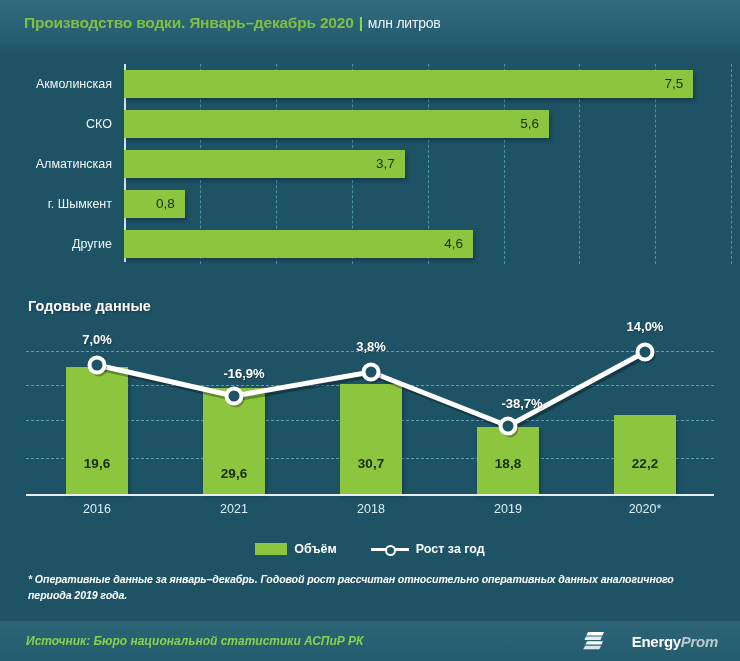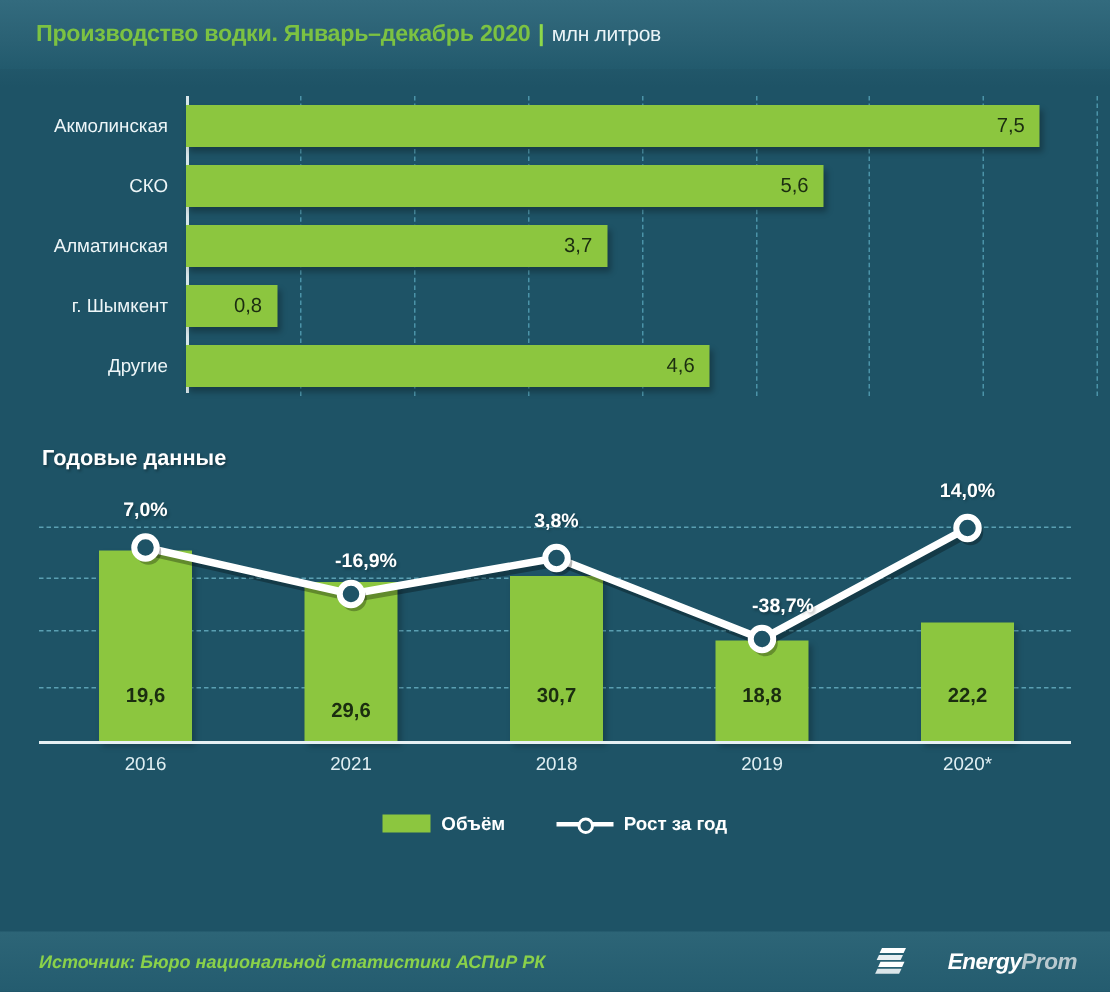--- a/index.html
+++ b/index.html
@@ -124,21 +124,21 @@
   }
   .footer-src{
     padding-left:26px;color:#8ad14a;font-size:12px;
     font-style:italic;font-weight:bold;white-space:nowrap;
   }
   .footer-logo{
     padding-right:22px;display:flex;align-items:center;gap:6px;
   }
   .logo-mark{display:block;}
   .logo-text{font-size:15px;font-weight:bold;letter-spacing:-0.3px;}
-  .logo-energy{color:#ffffff;font-style:italic;margin-left:21px;}
+  .logo-energy{color:#ffffff;margin-left:21px;}
   .logo-prom{color:#b9c9cf;font-style:italic;}
 </style>
 </head>
 <body>
 
 <div class="infographic">
 
   <div class="header">
     <div class="header-title">
       <span>Производство водки. Январь–декабрь 2020</span><span class="header-sep">|</span><span class="header-sub">млн литров</span>
@@ -242,20 +242,21 @@
     <div class="lg-item">
       <span class="lg-swatch"></span>
       <span class="lg-text">Объём</span>
     </div>
     <div class="lg-item">
       <span class="lg-line"></span>
       <span class="lg-text">Рост за год</span>
     </div>
   </div>
 
+  <div class="footnote">* Оперативные данные за январь–декабрь. Годовой рост рассчитан относительно оперативных данных аналогичного периода 2019 года.</div>
 
   <div class="footer-inner">
     <div class="footer-src">Источник: Бюро национальной  статистики АСПиР РК</div>
     <div class="footer-logo">
       <svg class="logo-mark" width="22" height="20" viewBox="0 0 22 20">
         <polygon points="5,1 21,1 19.4,4.4 3.4,4.4" fill="#ffffff"></polygon>
         <polygon points="3.0,5.6 19.0,5.6 17.4,9.0 1.4,9.0" fill="#e8eff2"></polygon>
         <polygon points="4.0,10.2 20.0,10.2 18.4,13.6 2.4,13.6" fill="#ffffff"></polygon>
         <polygon points="2.0,14.8 18.0,14.8 16.4,18.2 0.4,18.2" fill="#dbe6ea"></polygon>
       </svg>

